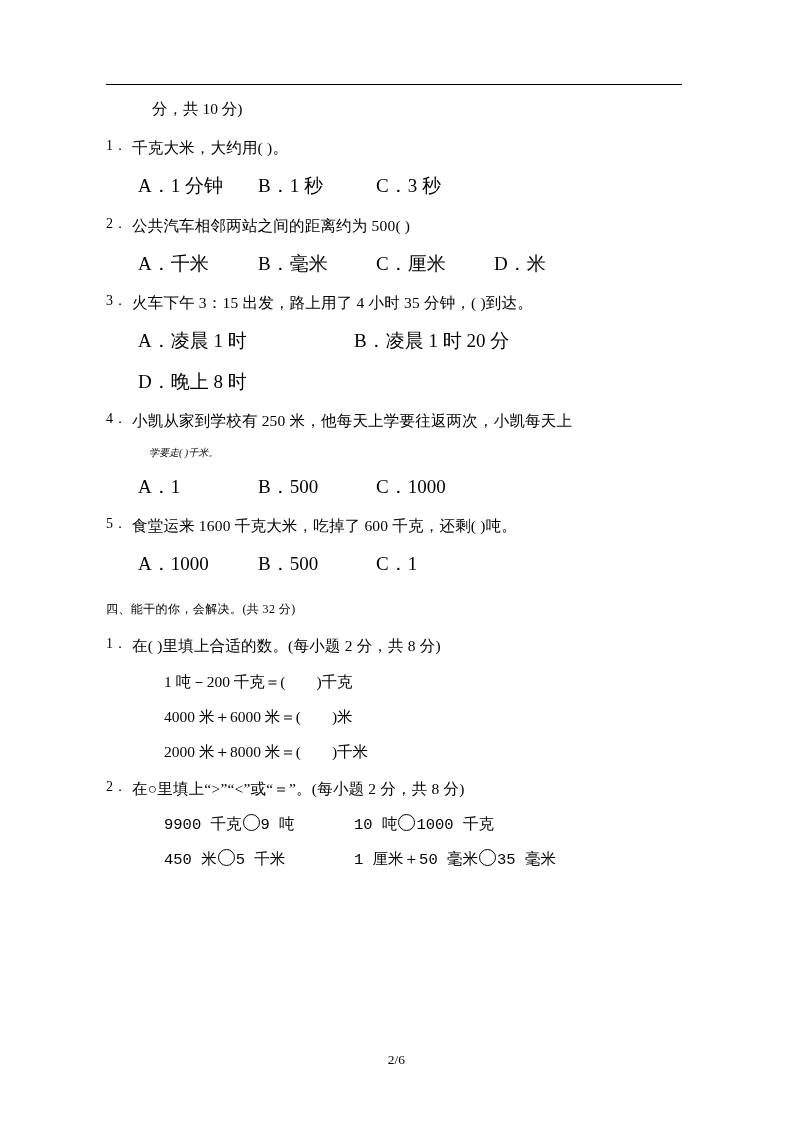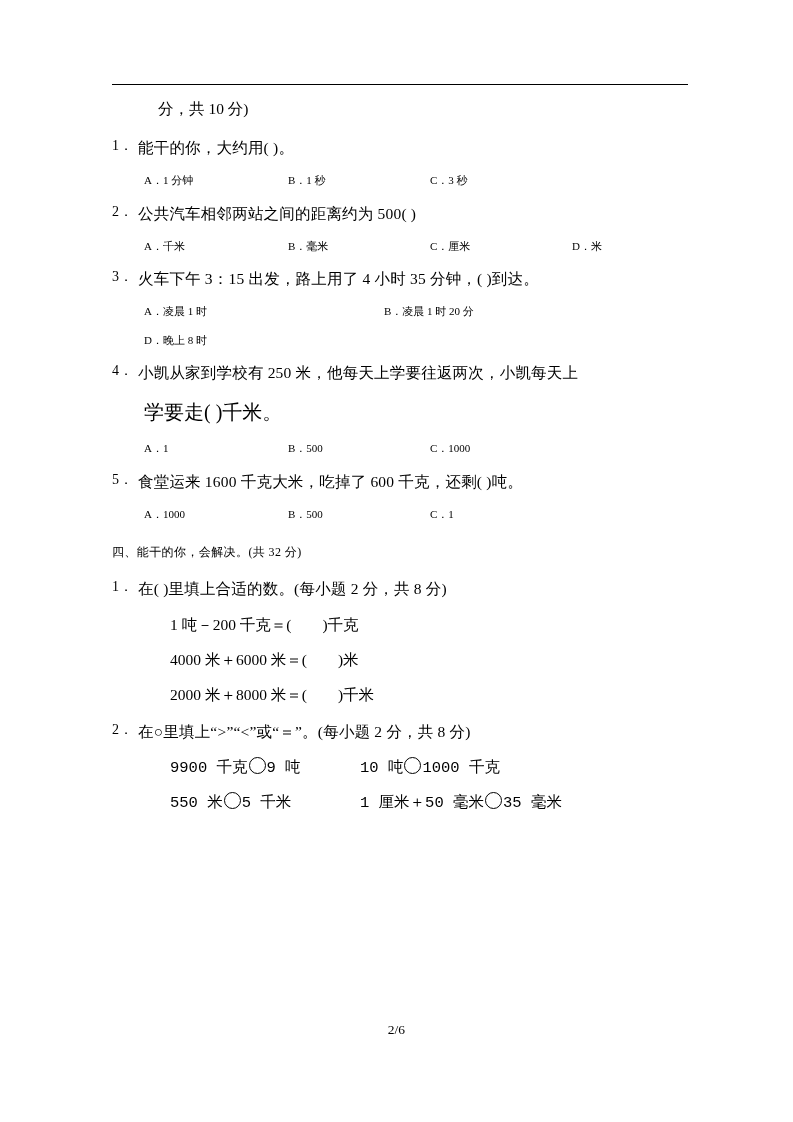--- a/index.html
+++ b/index.html
@@ -16,21 +16,21 @@
     overflow: hidden;
   }
   .page {
     position: relative;
     width: 793px;
     height: 1122px;
     box-sizing: border-box;
   }
   .content {
     position: absolute;
-    left: 112px;
+    left: 106px;
     top: 84px;
     width: 576px;
   }
   .top-rule {
     border-top: 1px solid #000;
     width: 576px;
     margin: 0 0 14px 0;
     height: 0;
   }
   .q-block {
@@ -50,24 +50,23 @@
     padding-top: 1px;
   }
   .q-text {
     flex: 1 1 auto;
     line-height: 1.55;
     letter-spacing: 0.2px;
   }
   .opts {
     display: flex;
     margin-left: 32px;
-    font-size: 11px;
+    font-size: 19px;
     margin-bottom: 12px;
     line-height: 1.5;
-    gap: 24px;
   }
   .opt {
     white-space: pre;
   }
   .opt-w1 { width: 120px; }
   .opt-w2 { width: 118px; }
   .opt-w3 { width: 118px; }
   .opt-half { width: 216px; }
   .section-head {
     font-size: 12px;
@@ -96,50 +95,51 @@
     width: 15px;
     height: 15px;
     border: 1.2px solid #000;
     border-radius: 50%;
     vertical-align: -2px;
     margin: 0 1px;
   }
   .footer {
     position: absolute;
     left: 0;
-    top: 1022px;
+    top: 1052px;
     width: 793px;
     text-align: center;
     font-size: 13.5px;
   }
   .indent-first {
     margin-left: 46px;
     font-size: 15.5px;
     margin-bottom: 16px;
   }
   .cont-line {
-    margin-left: 32px;
-    font-size: 20px;
-    line-height: 1.55;
+    margin-left: 43px;
+    font-size: 10px;
+    line-height: 1.55;
+    font-style: italic;
   }
 </style>
 </head>
 <body>
 
 <div class="page">
   <div class="content">
 
     <div class="top-rule"></div>
 
     <div class="indent-first">分，共 10 分)</div>
 
     <div class="q-block">
       <div class="q-head">
         <span class="q-num">1．</span>
-        <span class="q-text">能干的你，大约用(        )。</span>
+        <span class="q-text">千克大米，大约用(        )。</span>
       </div>
       <div class="opts">
         <span class="opt opt-w1">A．1 分钟</span>
         <span class="opt opt-w2">B．1 秒</span>
         <span class="opt opt-w3">C．3 秒</span>
       </div>
     </div>
 
     <div class="q-block">
       <div class="q-head">
@@ -210,21 +210,21 @@
         <span class="q-num">2．</span>
         <span class="q-text">在○里填上“&gt;”“&lt;”或“＝”。(每小题 2 分，共 8 分)</span>
       </div>
 
       <div class="cmp-row">
         <span class="cmp-a"><span>9900 千克</span><span class="circ"></span><span>9 吨</span></span>
         <span class="cmp-b"><span>10 吨</span><span class="circ"></span><span>1000 千克</span></span>
       </div>
 
       <div class="cmp-row">
-        <span class="cmp-a"><span>550 米</span><span class="circ"></span><span>5 千米</span></span>
+        <span class="cmp-a"><span>450 米</span><span class="circ"></span><span>5 千米</span></span>
         <span class="cmp-b"><span>1 厘米＋50 毫米</span><span class="circ"></span><span>35 毫米</span></span>
       </div>
     </div>
 
   </div>
 
   <div class="footer">2/6</div>
 </div>
 
 </body></html>

